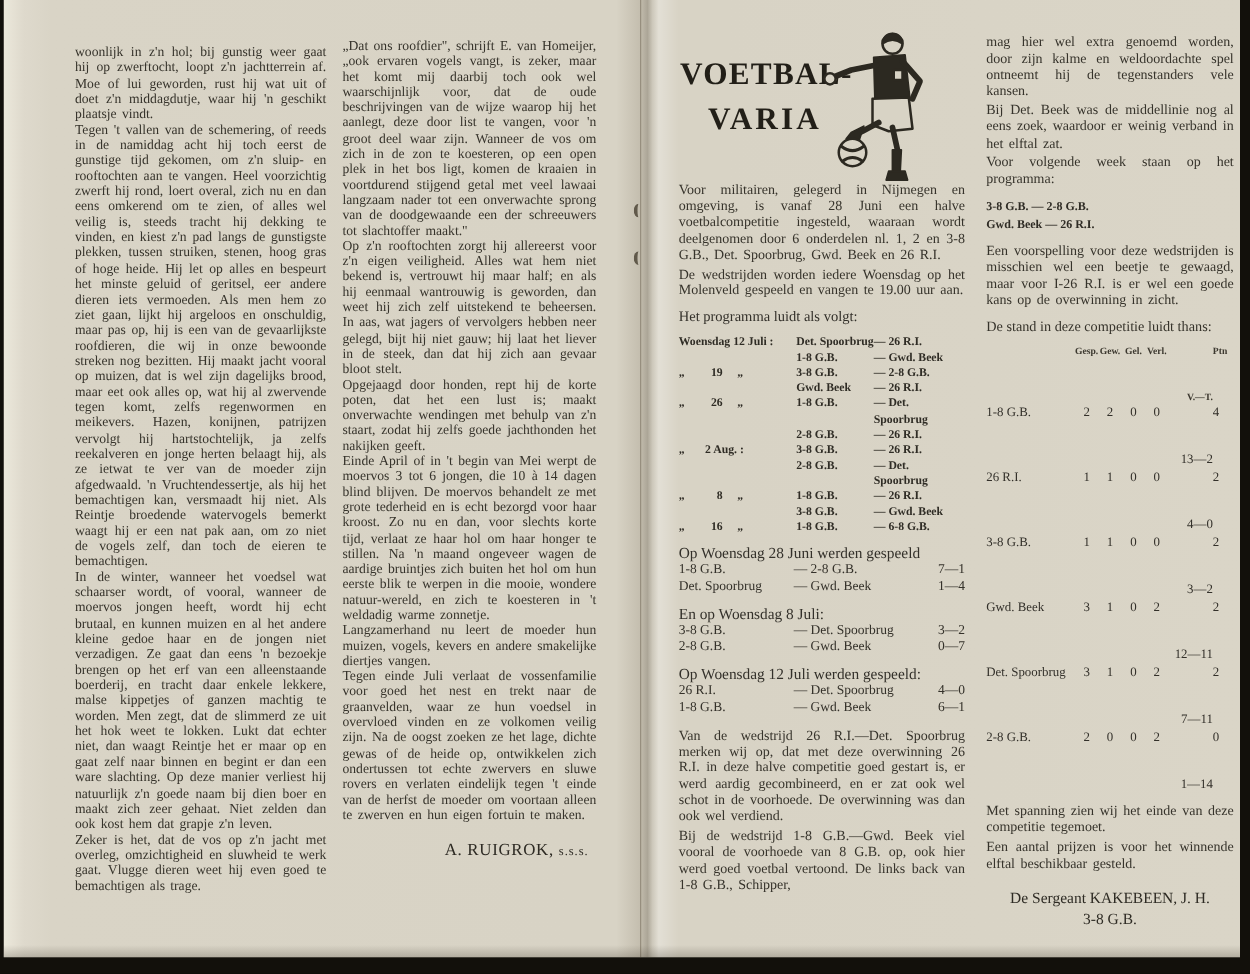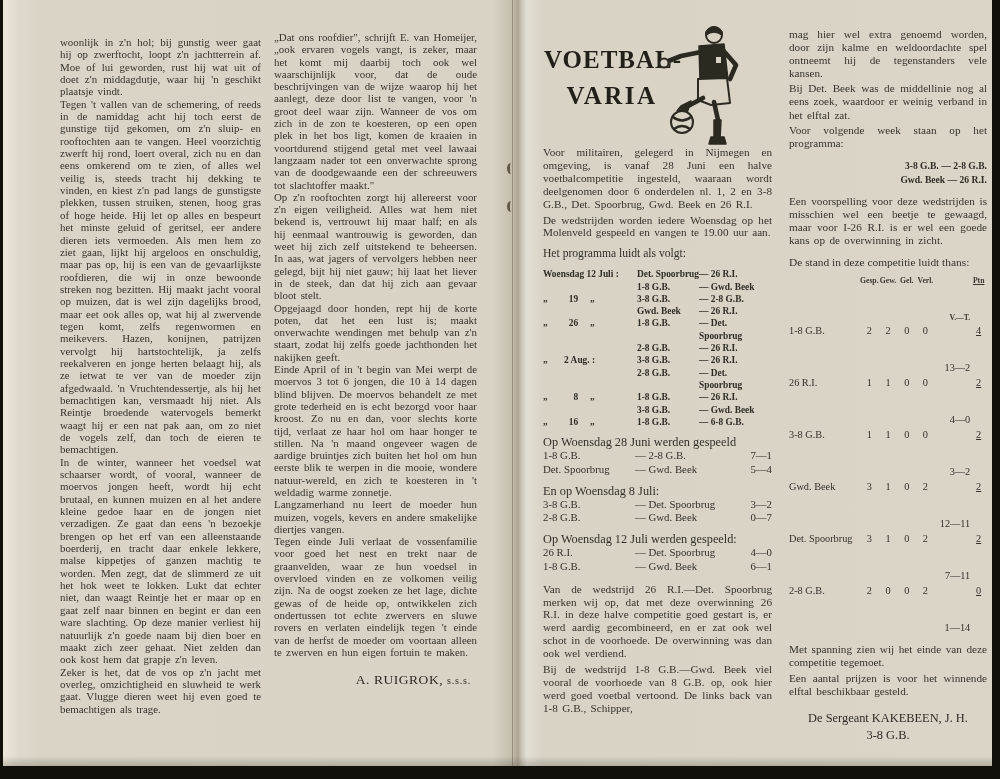--- a/index.html
+++ b/index.html
@@ -54,29 +54,29 @@
   .res-heading { margin-top:8px; font-size:12.3px; color:#33302a; }
   .res-row { display:flex; font-size:10.8px; line-height:13.8px; color:#34312a; }
   .rh { width:92px; }
   .ra { flex:1; }
   .rs { width:36px; text-align:right; }
   .comments { margin-top:9px; }
   .comments .para + .para { margin-top:3px; }
 
   .rightcol { position:absolute; left:786px; top:28px; width:198px; font-size:11.2px; line-height:13.1px; color:#36332b; }
   .rightcol .para + .para { margin-top:2px; }
-  .fixtures { margin-top:9px; text-align:right; font-weight:bold; font-size:9.6px; line-height:14px; color:#2f2c25; }
+  .fixtures { margin-top:9px; text-align:left; font-weight:bold; font-size:9.6px; line-height:14px; color:#2f2c25; }
   .standings-heading { margin-top:9px; font-size:11.4px; }
   .standings { margin-top:6px; }
   .st-row { display:flex; font-size:10.3px; line-height:15px; color:#33302a; }
   .st-head { font-size:7.7px; font-weight:bold; line-height:11px; color:#3c382f; }
   .stn { width:72px; }
   .stc { width:19px; text-align:center; }
   .stv { width:36px; text-align:right;margin-top:37px; }
-  .stp { width:17px; text-align:center;text-decoration:underline; }
+  .stp { width:17px; text-align:left; }
   .closing { margin-top:8px; }
   .sig-right { margin-top:12px; text-align:center; font-size:12.4px; color:#2e2b24; line-height:17px; }
   .players-svg { display:block; margin:10px 0 0 34px; }
   .double-rule { margin-top:6px; height:7px; border-top:3px solid #26231c; border-bottom:2px solid #26231c; }
   .ad-heading { margin-top:8px; font-size:21px; font-weight:normal; letter-spacing:.5px; color:#211e17; }
   .ad-body { margin-top:6px; font-weight:bold; font-size:16px; line-height:14.2px; text-align:justify; word-spacing:.34em; letter-spacing:.02em; color:#2e2b24; }
   .ad-footer { margin-top:8px; text-align:right; padding-right:4px; font-weight:bold; font-size:11.4px; color:#2e2b24; }
 
   .strip-bottom { position:absolute; left:0; bottom:0; width:100%; height:13px; background:#12100b; }
   .strip-right { position:absolute; right:0; top:0; width:8px; height:100%; background:#12100b; }
@@ -207,21 +207,21 @@
         <div class="results">
             <div class="res-heading">Op Woensdag 28 Juni werden gespeeld</div>
             <div class="res-row">
               <span class="rh">1-8 G.B.</span>
               <span class="ra">— 2-8 G.B.</span>
               <span class="rs">7—1</span>
             </div>
             <div class="res-row">
               <span class="rh">Det. Spoorbrug</span>
               <span class="ra">— Gwd. Beek</span>
-              <span class="rs">5—4</span>
+              <span class="rs">1—4</span>
             </div>
             <div class="res-heading">En op Woensdag 8 Juli:</div>
             <div class="res-row">
               <span class="rh">3-8 G.B.</span>
               <span class="ra">— Det. Spoorbrug</span>
               <span class="rs">3—2</span>
             </div>
             <div class="res-row">
               <span class="rh">2-8 G.B.</span>
               <span class="ra">— Gwd. Beek</span>

